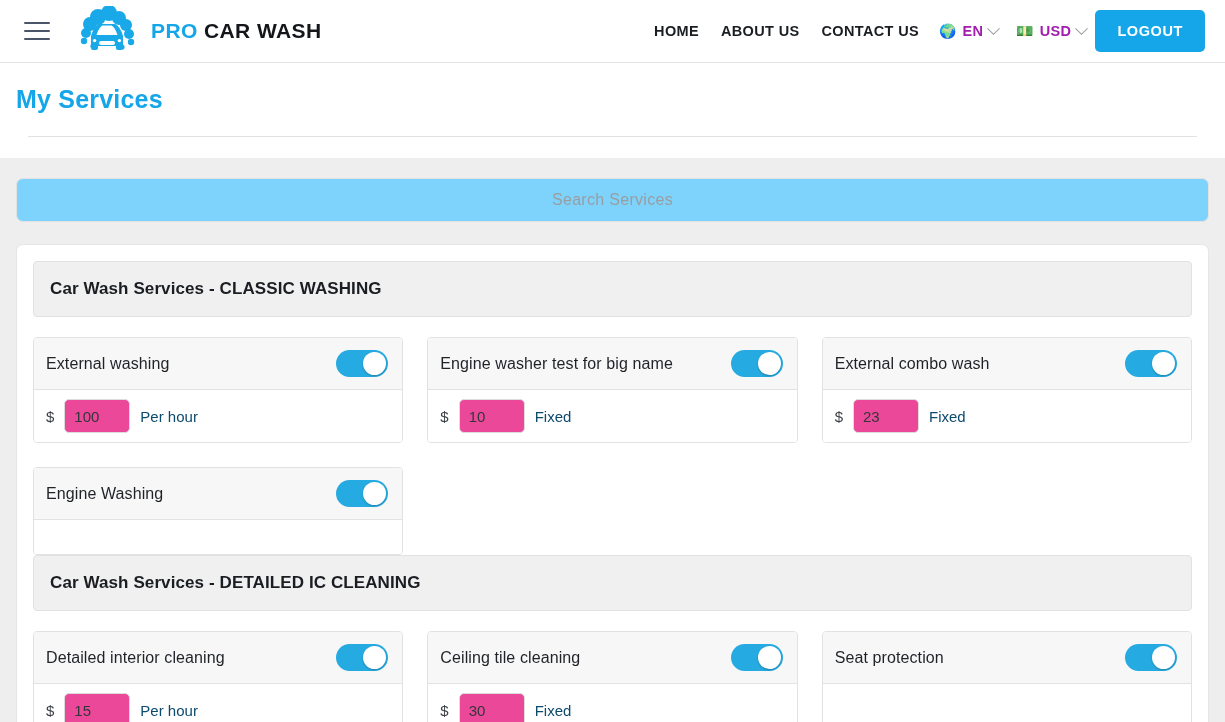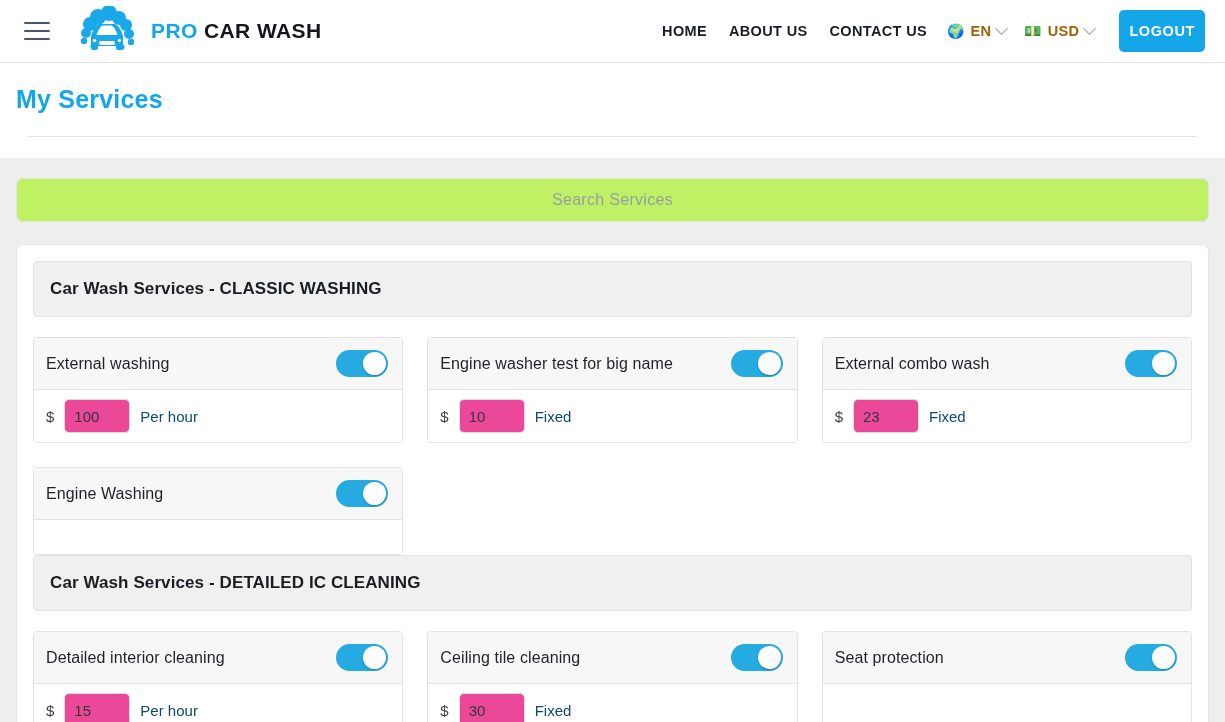--- a/index.html
+++ b/index.html
@@ -62,39 +62,38 @@
     cursor: pointer;
   }
   .nav-sel {
     display: flex; align-items: center; gap: 6px;
     padding: 0 9px;
     cursor: pointer;
     white-space: nowrap;
   }
   .nav-sel .flagicon { font-size: 14px; line-height: 1; }
   .nav-sel .sel-label {
-    font-size: 14.5px; font-weight: 700; color: #a16207; letter-spacing: .35px;
+    font-size: 14.5px; font-weight: 700; color: #a21caf; letter-spacing: .35px;
   }
   .chev {
     width: 9px; height: 9px;
     border-right: 1.6px solid #9aa0a6;
     border-bottom: 1.6px solid #9aa0a6;
     transform: rotate(45deg) translate(-2px,-2px);
   }
   .logout-btn {
-    margin-left: 16px;
     background: #14a6e8;
     color: #fff;
     border: none;
     border-radius: 5px;
     font-family: inherit;
     font-size: 14.5px;
     font-weight: 700;
     letter-spacing: .6px;
-    padding: 0 10px;
+    padding: 0 22px;
     height: 42px;
     cursor: pointer;
   }
 
   
   .titlebar {
     background: #ffffff;
     padding: 22px 16px 0 16px;
   }
   .page-title {
@@ -109,21 +108,21 @@
     height: 1px;
     background: #e2e2e2;
     margin: 0 12px;
   }
   .titlebar-gap { height: 21px; background: #ffffff; }
 
   
   .content { padding: 20px 16px 0 16px; }
 
   .search-wrap {
-    background: #bef264;
+    background: #7dd3fc;
     border: 1px solid #e2e2e2;
     border-radius: 7px;
     height: 44px;
     display: flex; align-items: center;
     margin-bottom: 22px;
   }
   .search-input {
     flex: 1;
     border: none;
     outline: none;

